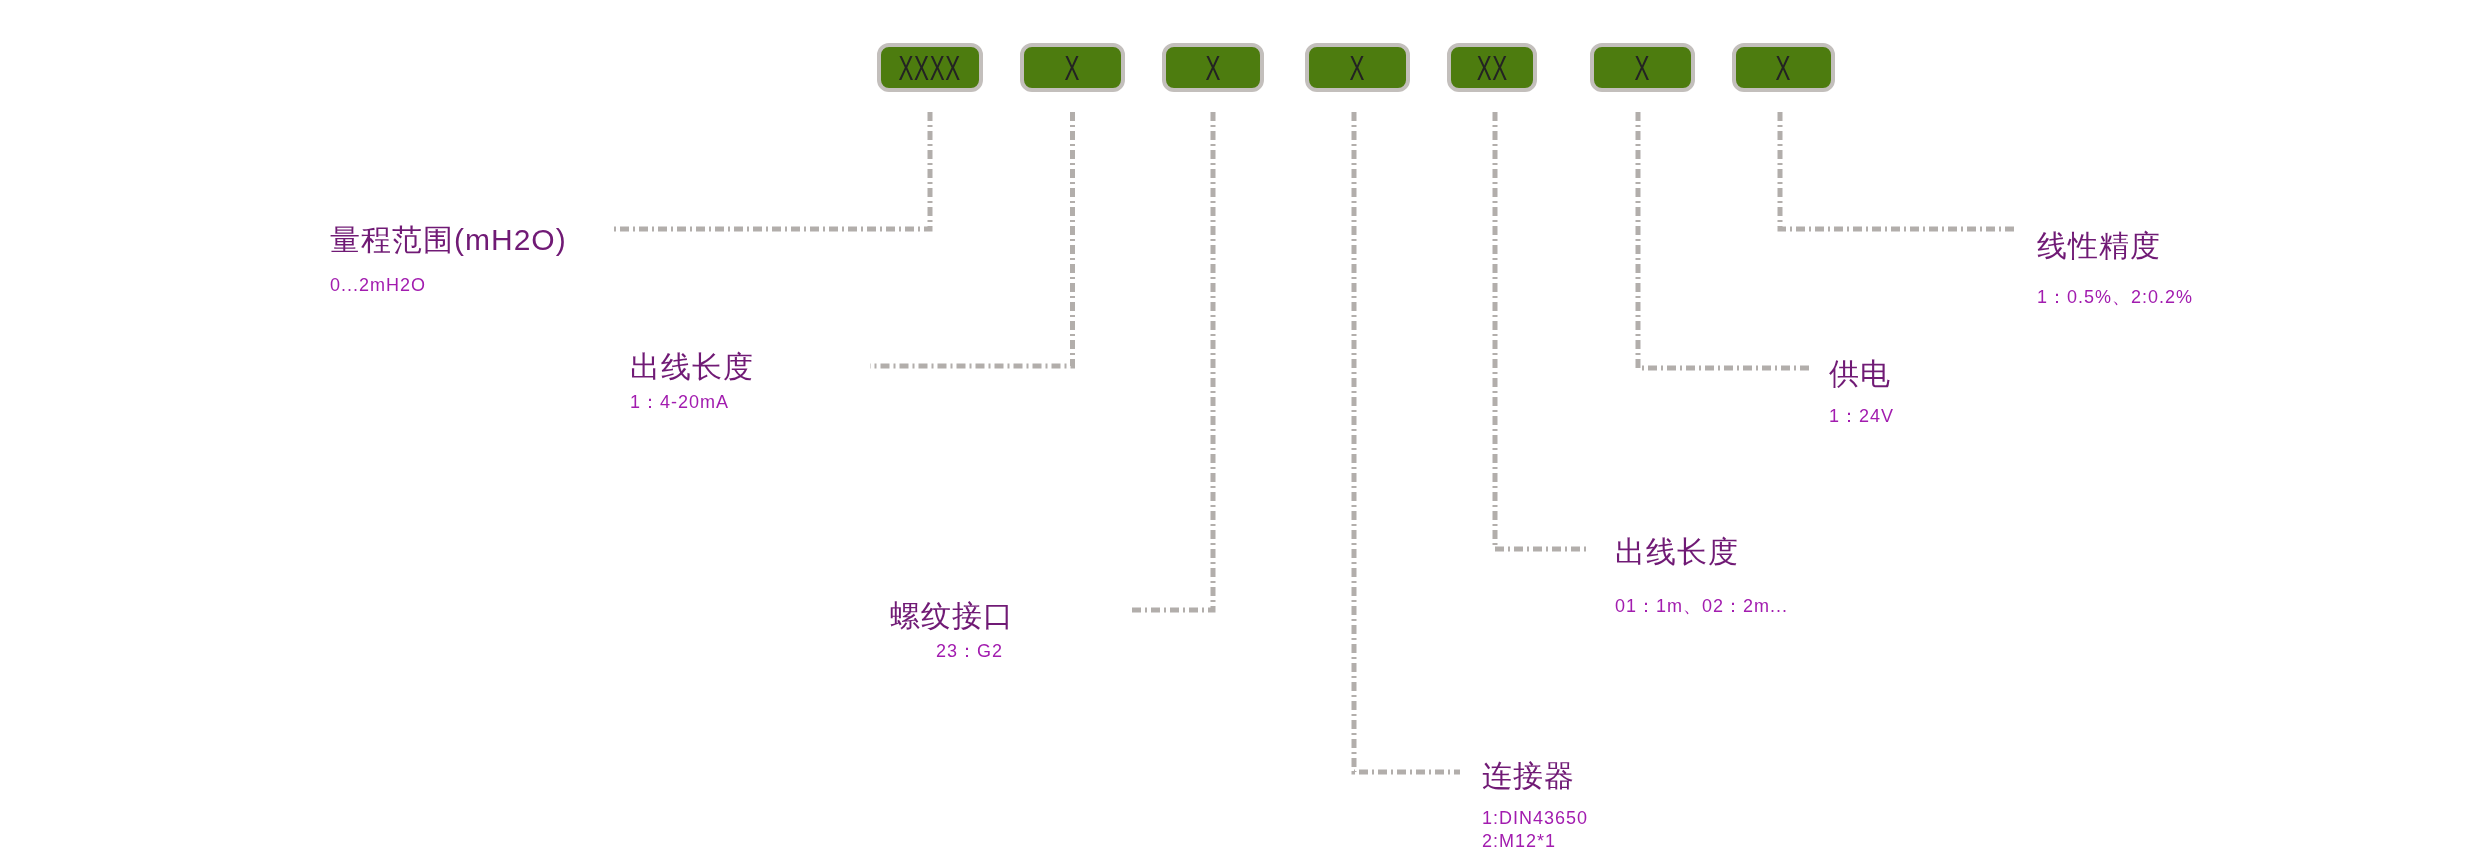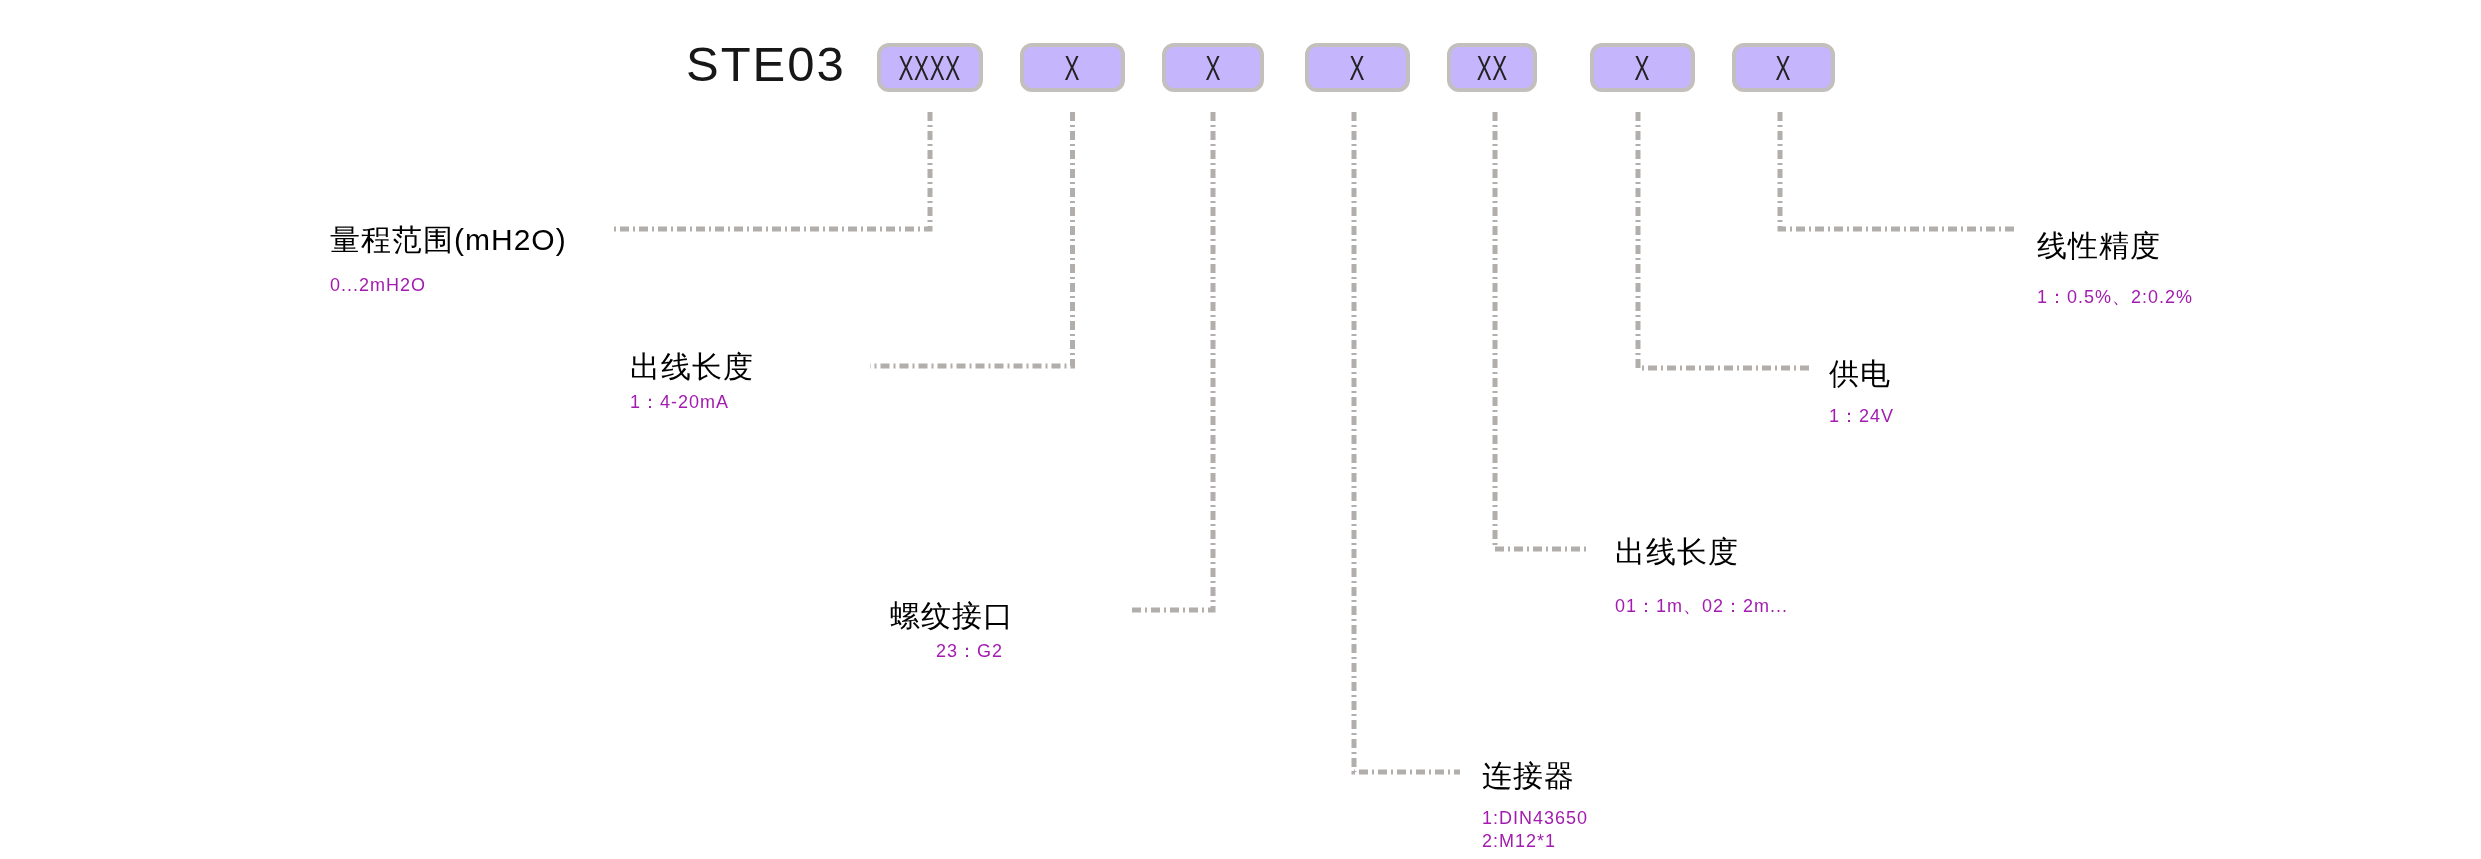--- a/index.html
+++ b/index.html
@@ -24,21 +24,21 @@
     color: #171717;
     white-space: nowrap;
   }
   .code-box {
     position: absolute;
     top: 43px;
     height: 49px;
     box-sizing: border-box;
     border: 4px solid #c3bfbc;
     border-radius: 12px;
-    background: #c4b5fd;
+    background: #4d7c0f;
     display: flex;
     align-items: center;
     justify-content: center;
   }
   .code-box .code-text {
     display: inline-block;
     font-size: 35px;
     color: #232323;
     letter-spacing: 1px;
     transform: scaleX(0.64);
@@ -48,38 +48,37 @@
     position: absolute;
     left: 0;
     top: 0;
     width: 2481px;
     height: 859px;
     pointer-events: none;
   }
   .field-label {
     position: absolute;
     font-size: 30px;
-    color: #000000;
+    color: #701a75;
     letter-spacing: 1px;
     white-space: nowrap;
   }
   .field-value {
     position: absolute;
     font-size: 18px;
     color: #a21caf;
     letter-spacing: 1px;
     white-space: nowrap;
   }
 </style>
 </head>
 <body>
 
 <div class="canvas">
 
-  <div class="model-title">STE03</div>
 
   <div class="code-box" style="left:877px; width:106px;">
     <span class="code-text">XXXX</span>
   </div>
   <div class="code-box" style="left:1020px; width:105px;">
     <span class="code-text">X</span>
   </div>
   <div class="code-box" style="left:1162px; width:102px;">
     <span class="code-text">X</span>
   </div>

